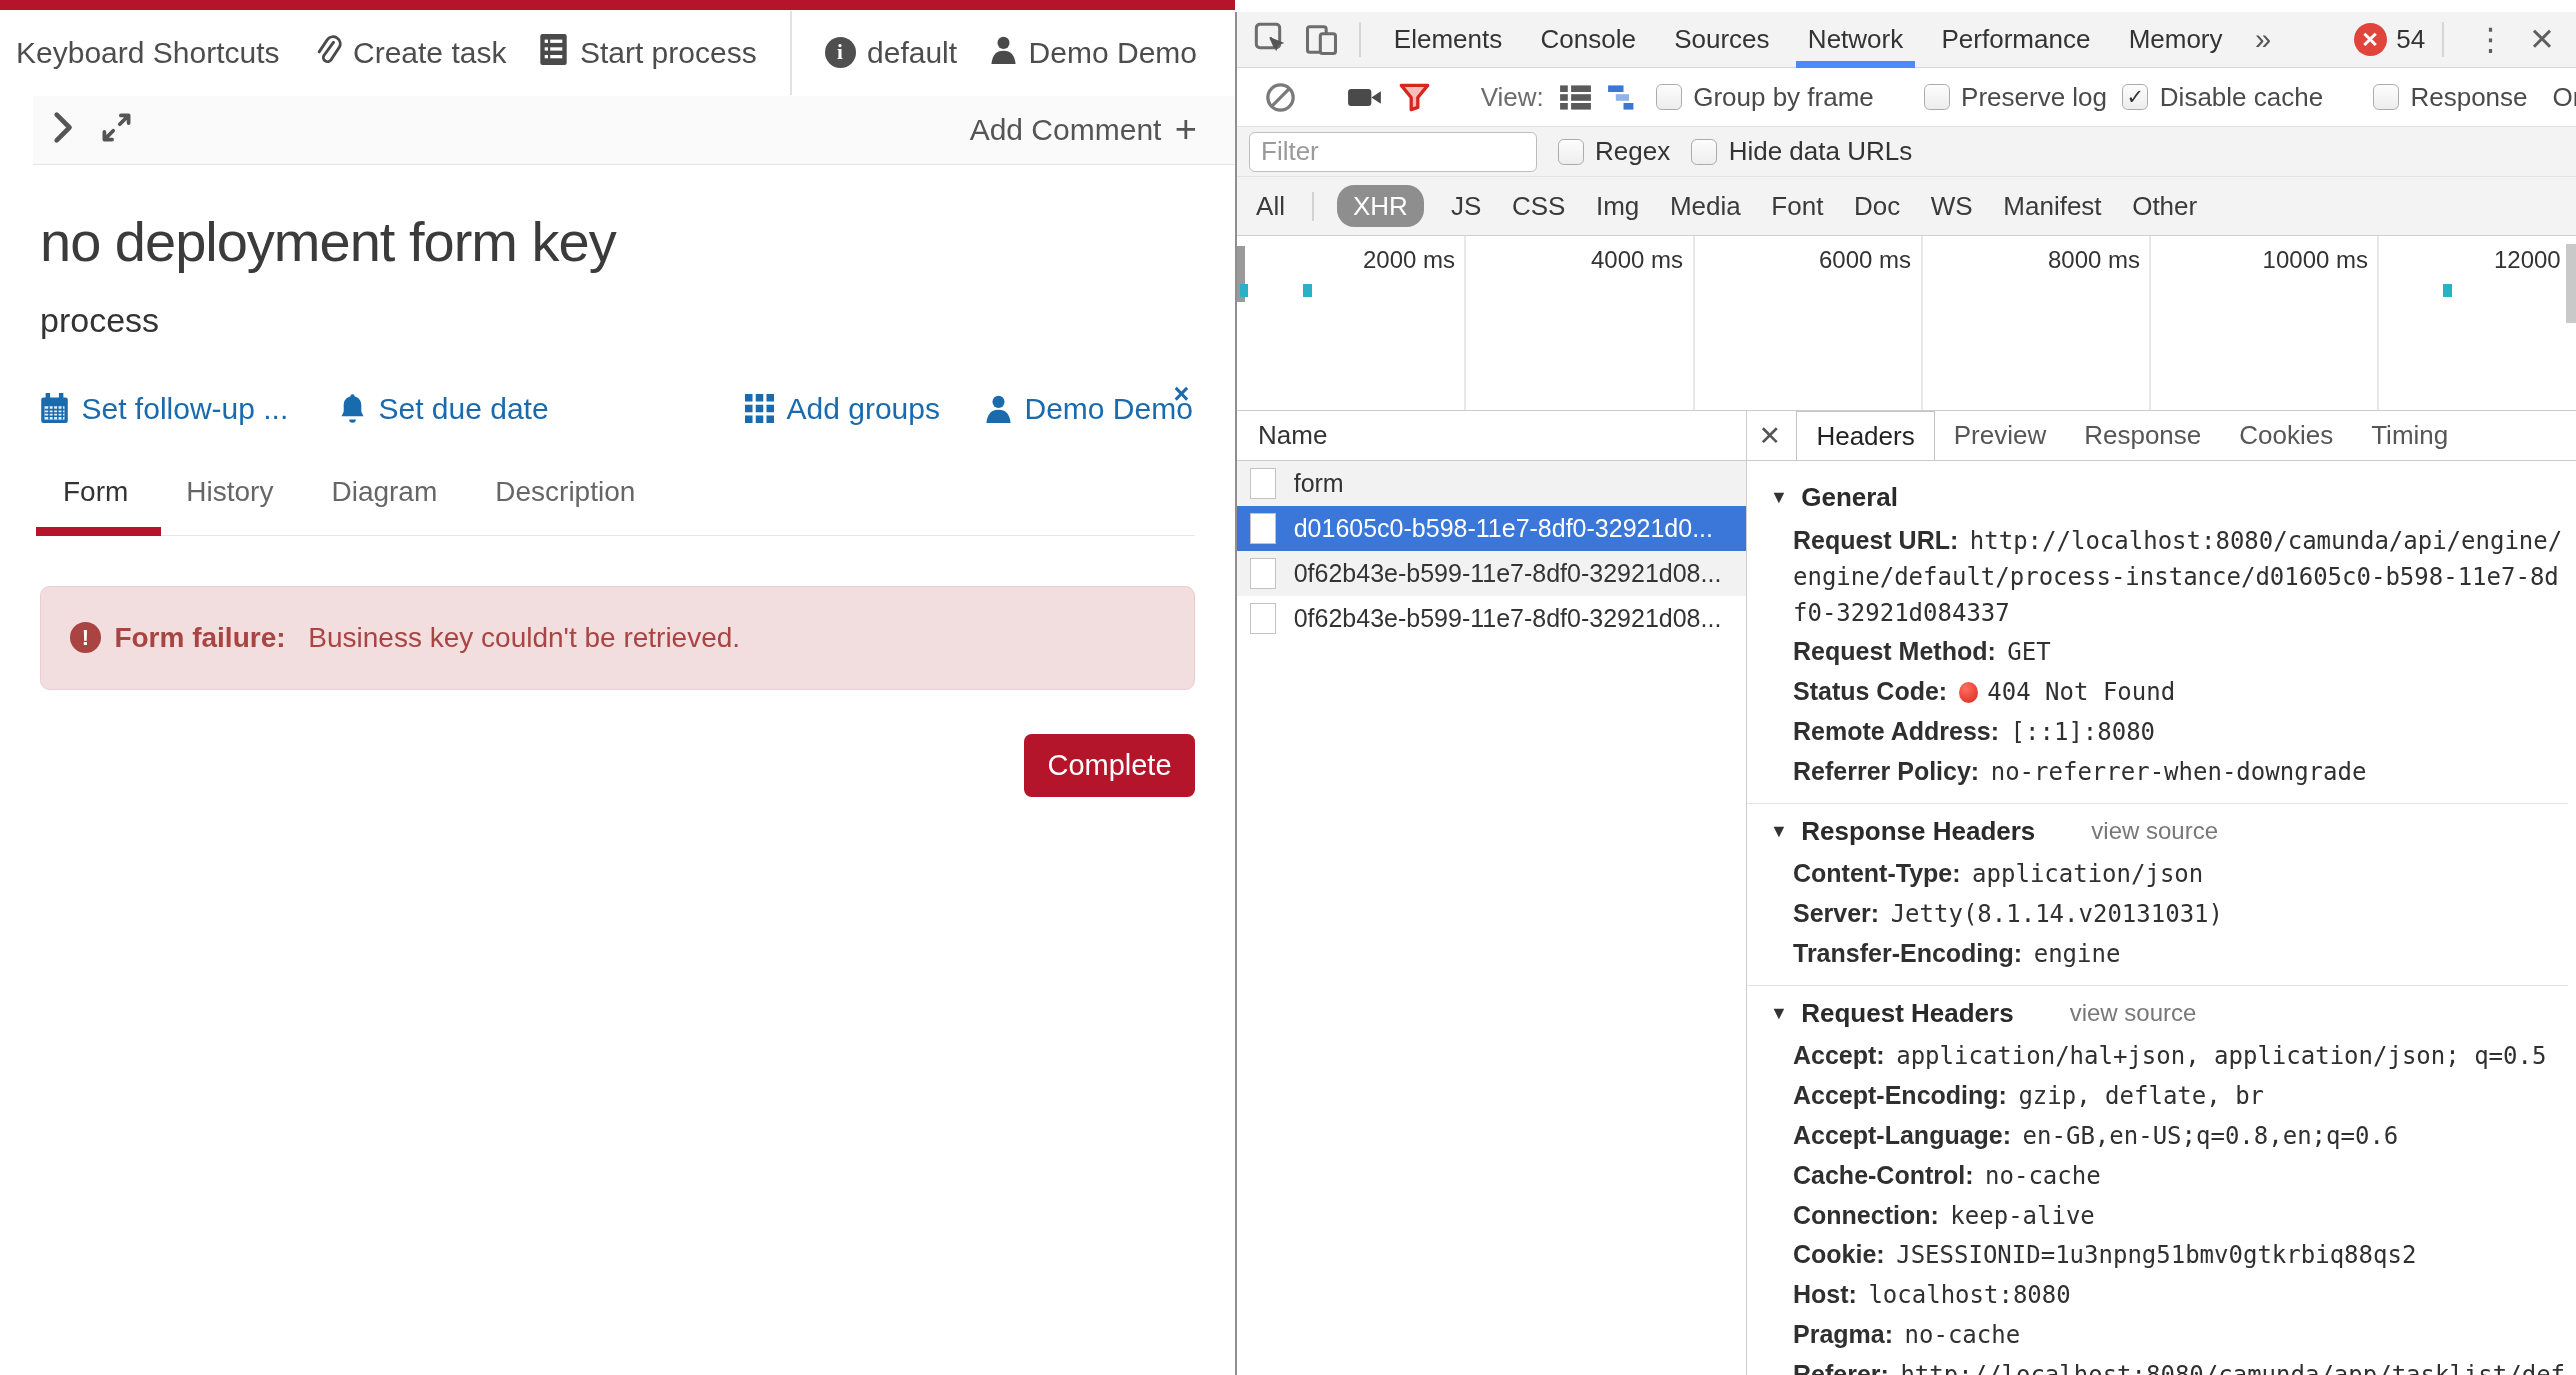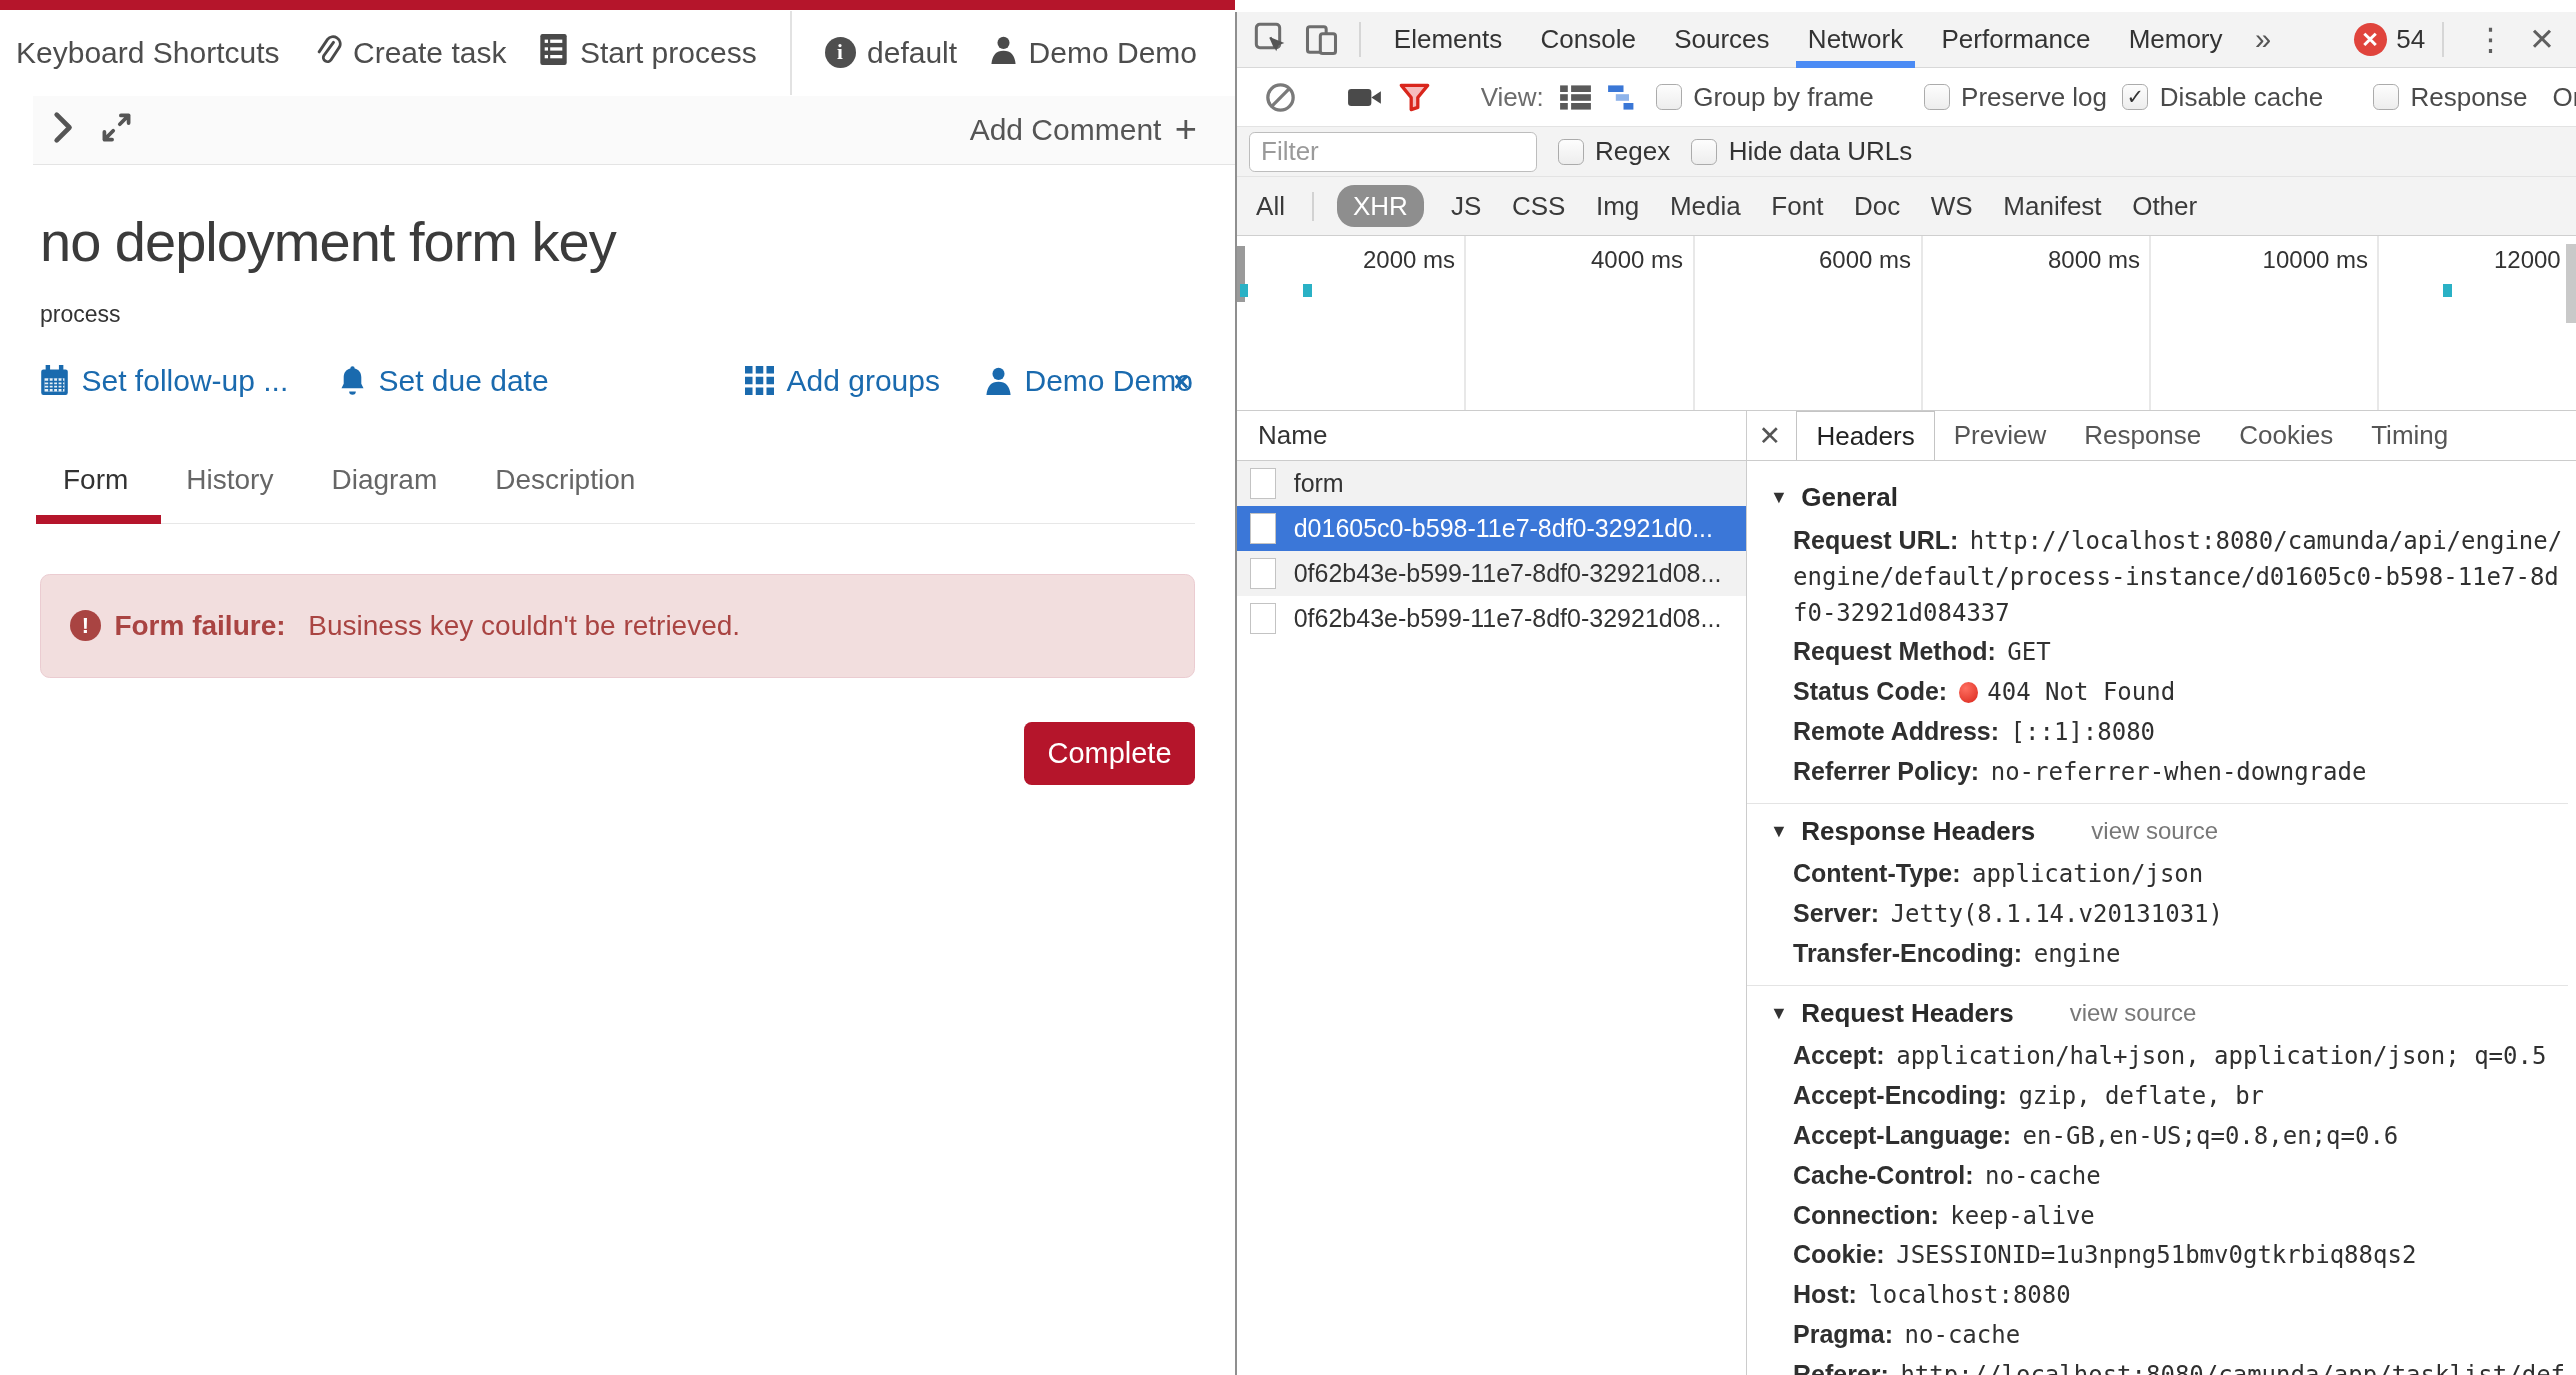--- a/index.html
+++ b/index.html
@@ -19,24 +19,24 @@
                 font-family:"Liberation Serif", serif; }
   .subbar { height:69px; margin-left:33px; background:#fafafa; border-bottom:1.9px solid #e4e4e4;
             display:flex; align-items:center; padding:0 38px 0 17.3px; }
   .subbar-right { margin-left:auto; display:flex; align-items:center; gap:13.4px;
                   font-size:30px; color:#555; }
   .subbar-plus { font-size:38px; font-weight:300; color:#555; line-height:29px; }
   .sub-icon { margin-right:25px; display:flex; align-items:center; }
 
   .content { padding:0 40px; }
   .task-title { margin-top:44px; font-size:56px; font-weight:400; color:#3b3b3b; letter-spacing:-1px; }
-  .task-process { margin-top:27px; font-size:23px; color:#333; }
+  .task-process { margin-top:27px; font-size:34px; color:#333; }
 
   .actions { position:relative; margin-top:36px; height:46px; font-size:30px; }
-  .action { position:absolute; top:0; display:flex; align-items:center; gap:12.5px;
+  .action { position:absolute; top:16px; display:flex; align-items:center; gap:12.5px;
             color:#1a6aae; cursor:pointer; white-space:nowrap; }
   .action svg { display:block; }
   .remove-x { position:absolute; right:5.8px; top:3.8px; color:#1a6aae; font-weight:bold;
               font-size:27px; cursor:pointer; }
 
   .app-tabs { margin-top:54px; display:flex; border-bottom:1.9px solid #e7e7e7;
               font-size:28px; color:#666; }
   .app-tab { position:relative; padding:0 29px 27px 29px; cursor:pointer; }
   .app-tab:first-child { padding-left:23px; }
   .app-tab.active { color:#333; }

